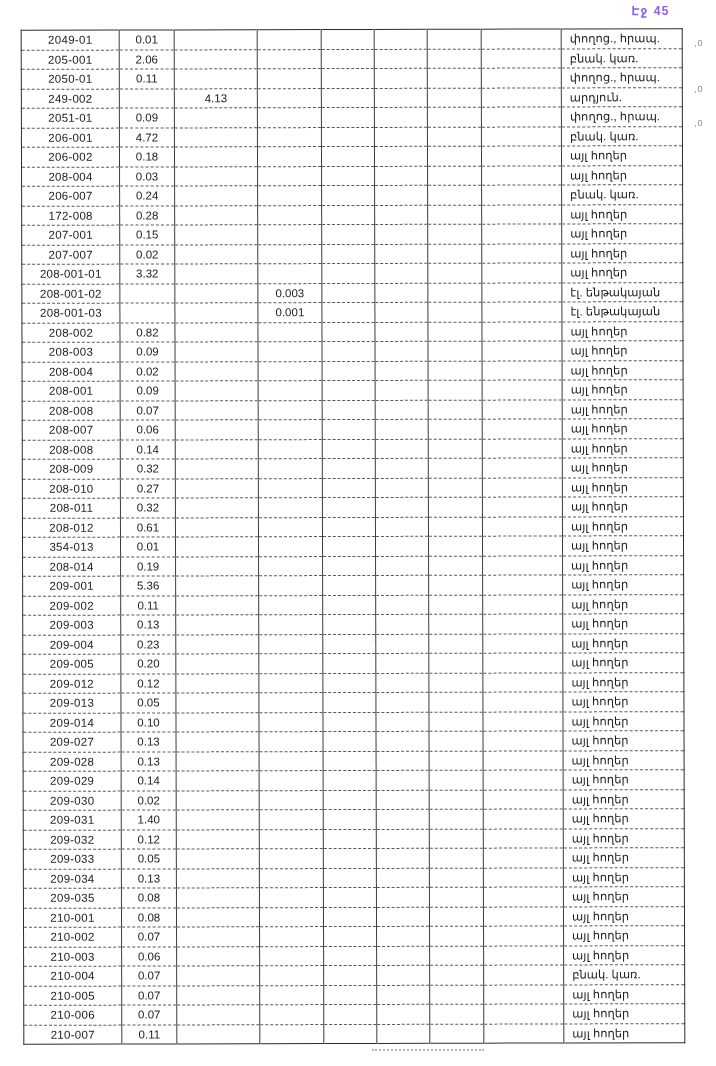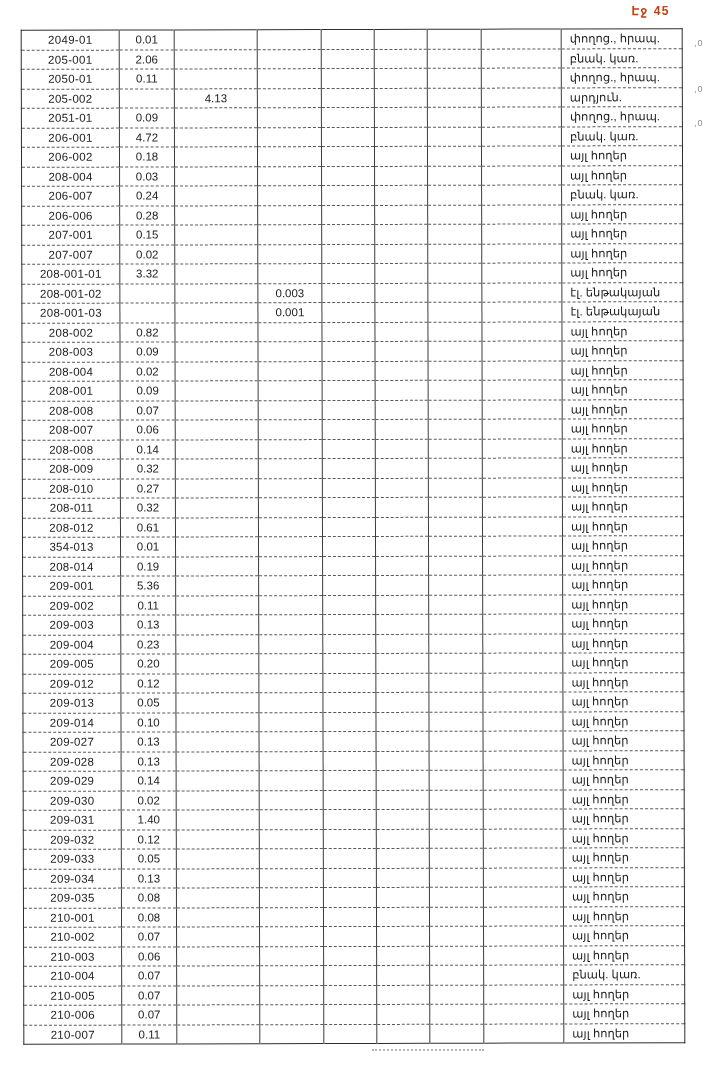--- a/index.html
+++ b/index.html
@@ -12,21 +12,21 @@
     font-family: "Liberation Sans", sans-serif;
     color: #1c1c1c;
   }
   .page-header {
     position: absolute;
     top: 4px;
     right: 46px;
     font-size: 12px;
     font-weight: bold;
     letter-spacing: 1.5px;
-    color: #c2410c;
+    color: #8b5cf6;
     margin-left: 12px;
   }
   .table-wrap {
     position: absolute;
     top: 29px;
     left: 22px;
     transform: rotate(-0.15deg);
   }
   table.land-table {
     border-collapse: collapse;
@@ -123,21 +123,21 @@
           <td class="col-v1">0.11</td>
           <td class="col-v2"></td>
           <td class="col-v3"></td>
           <td class="col-c5"></td>
           <td class="col-c6"></td>
           <td class="col-c7"></td>
           <td class="col-c8"></td>
           <td class="col-type">փողոց., հրապ.</td>
         </tr>
         <tr>
-          <td class="col-code">205-002</td>
+          <td class="col-code">249-002</td>
           <td class="col-v1"></td>
           <td class="col-v2">4.13</td>
           <td class="col-v3"></td>
           <td class="col-c5"></td>
           <td class="col-c6"></td>
           <td class="col-c7"></td>
           <td class="col-c8"></td>
           <td class="col-type">արդյուն.</td>
         </tr>
         <tr>
@@ -189,21 +189,21 @@
           <td class="col-v1">0.24</td>
           <td class="col-v2"></td>
           <td class="col-v3"></td>
           <td class="col-c5"></td>
           <td class="col-c6"></td>
           <td class="col-c7"></td>
           <td class="col-c8"></td>
           <td class="col-type">բնակ. կառ.</td>
         </tr>
         <tr>
-          <td class="col-code">206-006</td>
+          <td class="col-code">172-008</td>
           <td class="col-v1">0.28</td>
           <td class="col-v2"></td>
           <td class="col-v3"></td>
           <td class="col-c5"></td>
           <td class="col-c6"></td>
           <td class="col-c7"></td>
           <td class="col-c8"></td>
           <td class="col-type">այլ հողեր</td>
         </tr>
         <tr>

